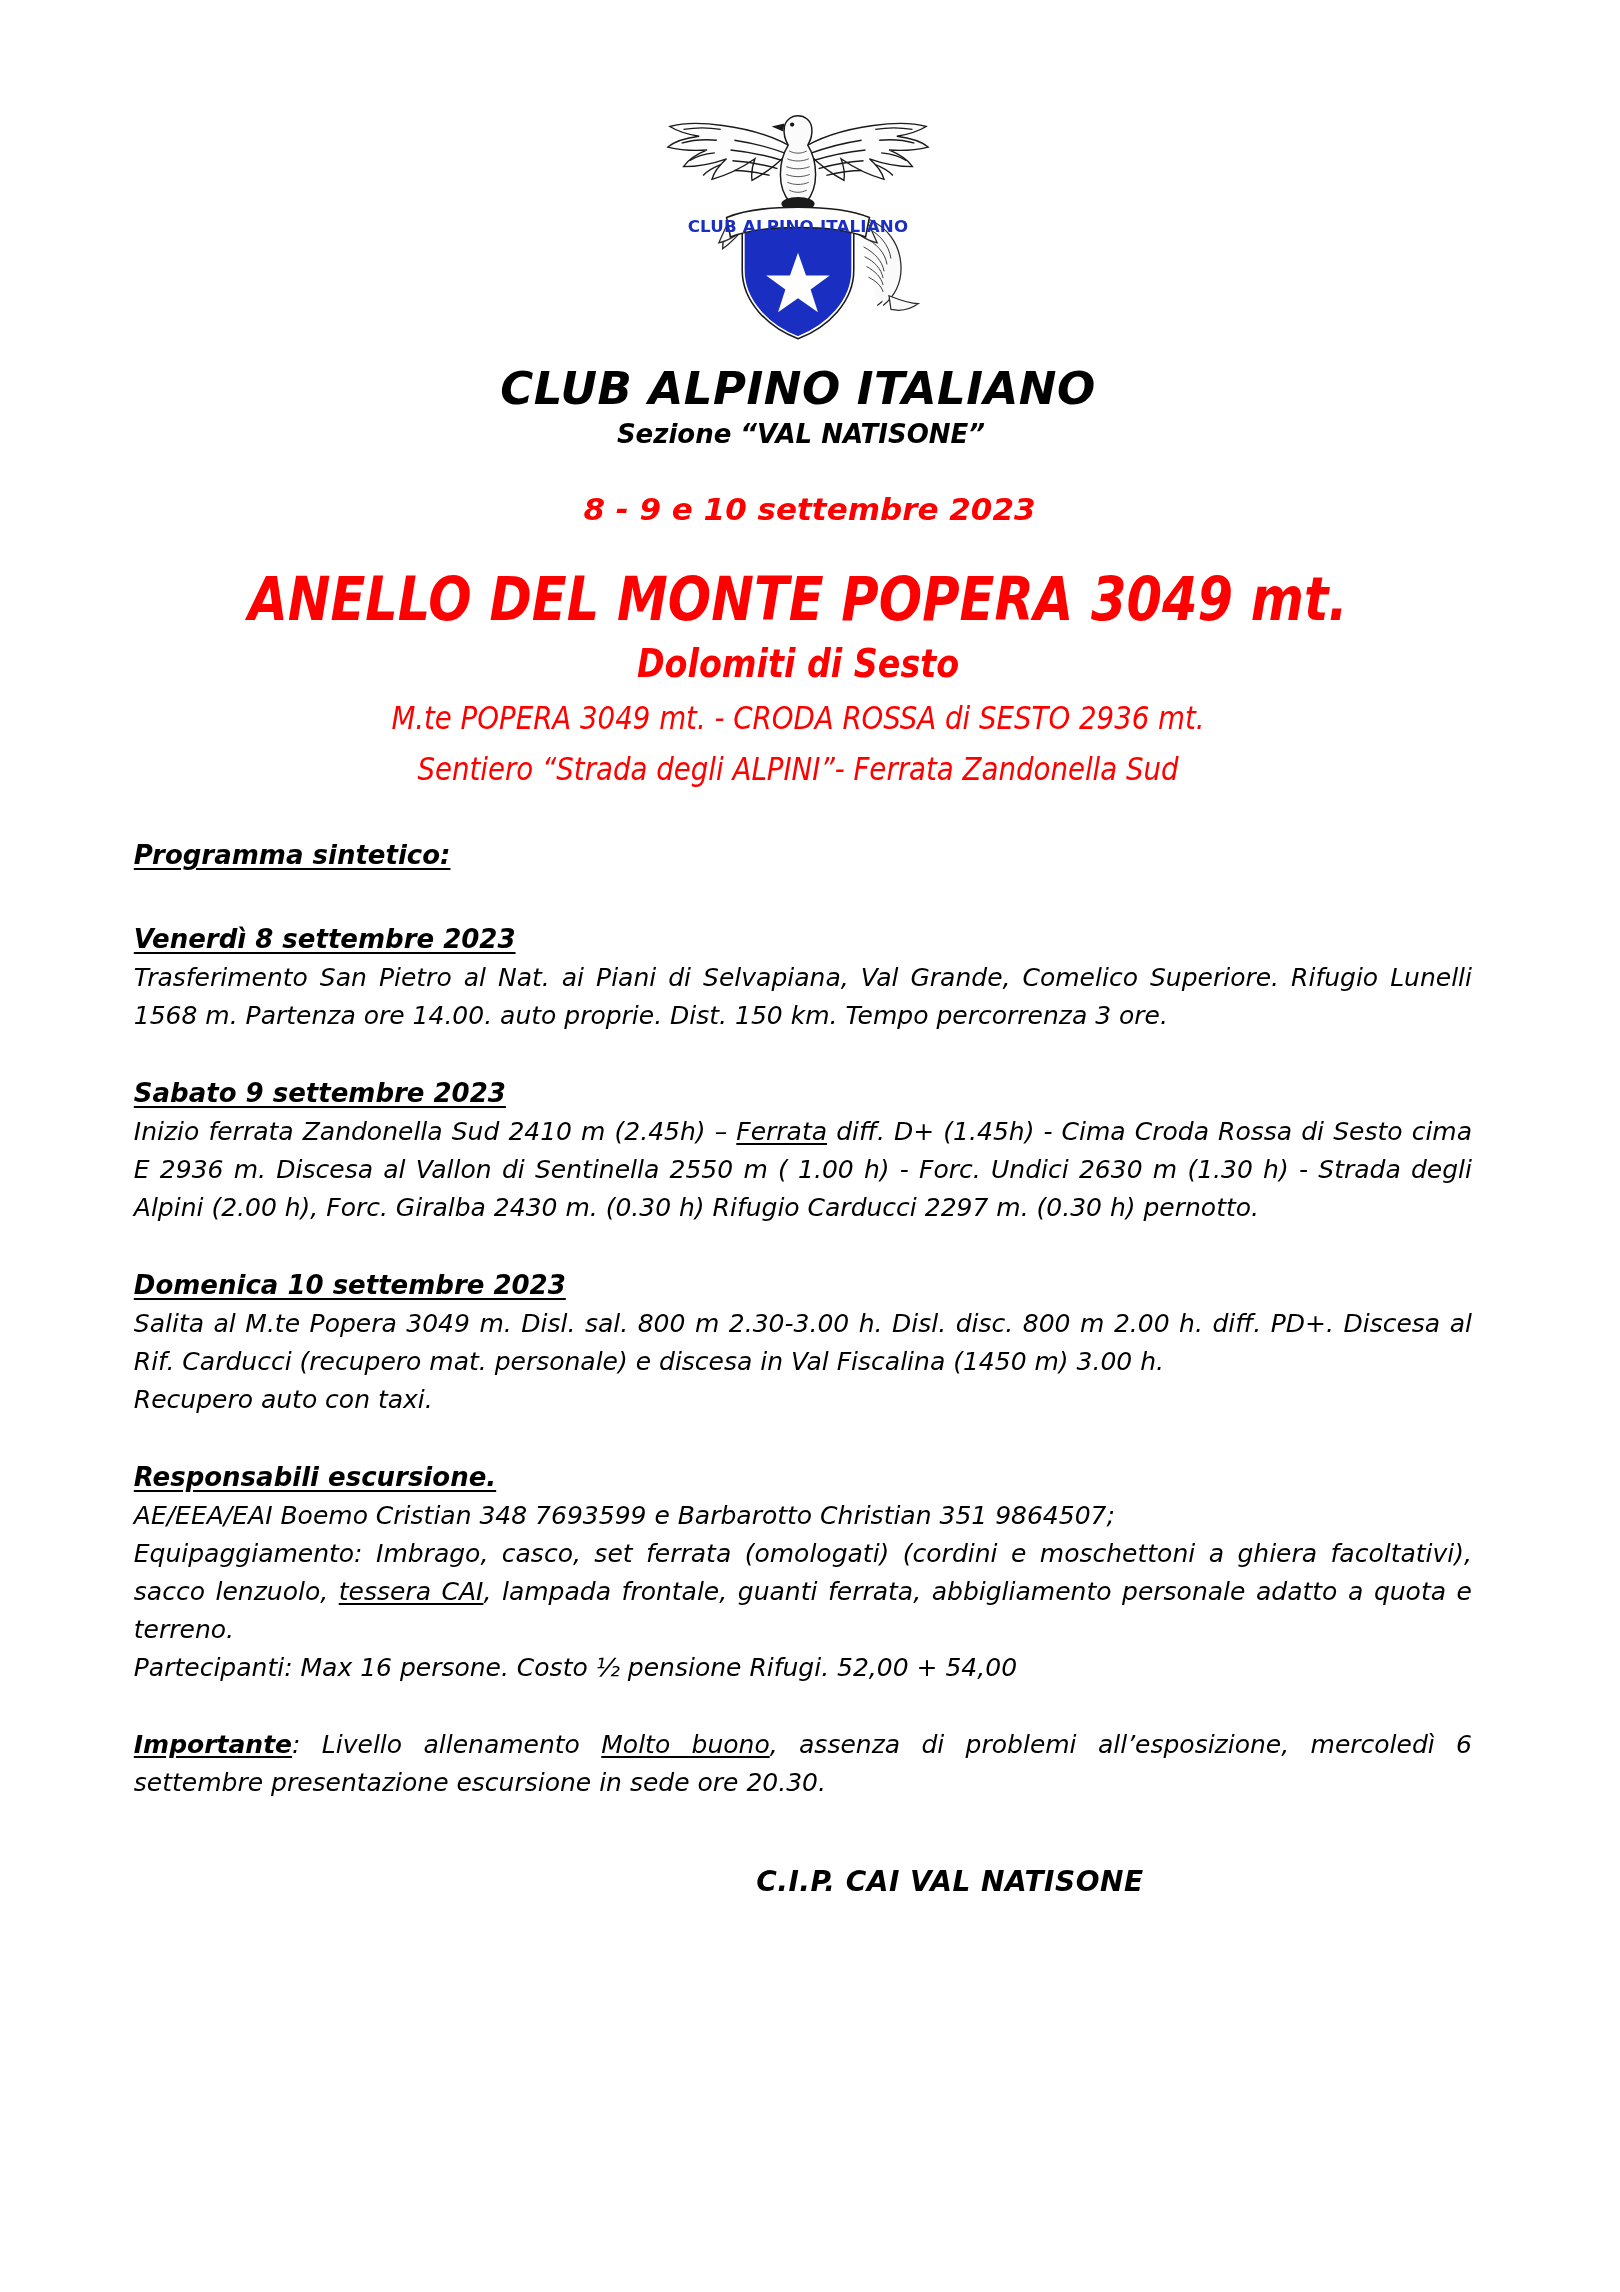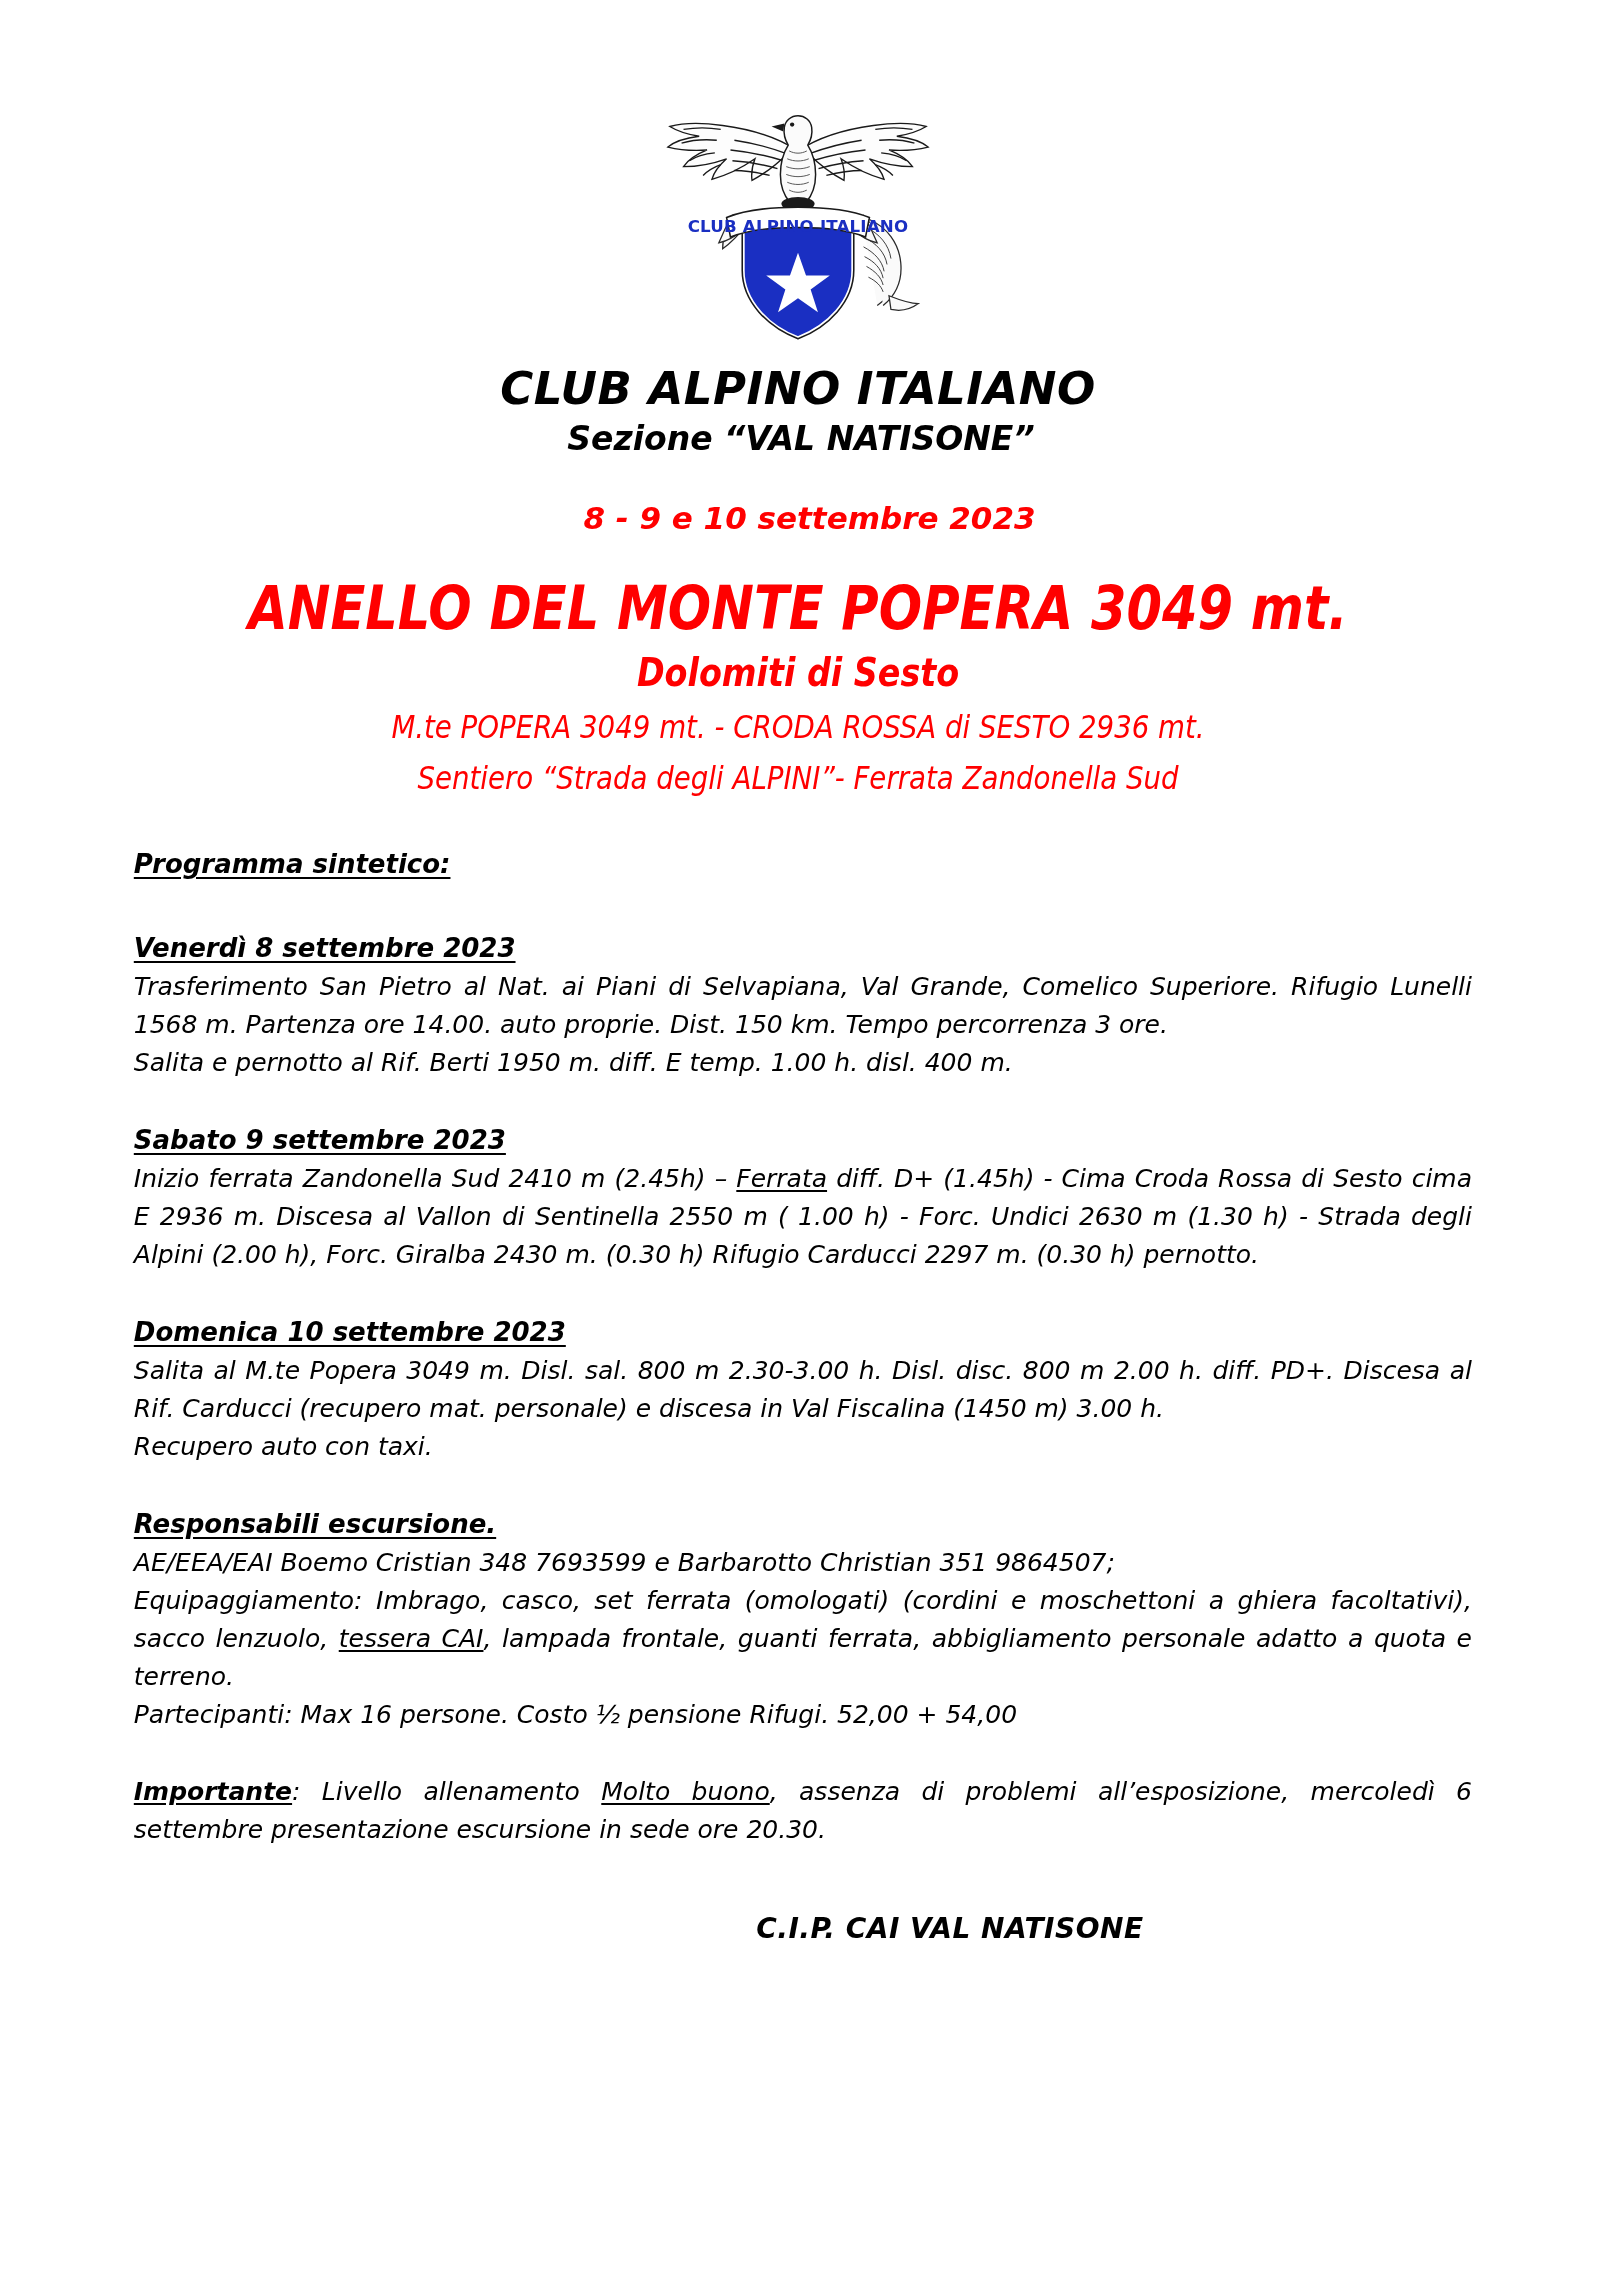--- a/index.html
+++ b/index.html
@@ -47,21 +47,21 @@
     font-weight: 700;
     font-size: 45px;
     letter-spacing: 0.5px;
     color: #000;
     line-height: 1.15;
   }
   .section-title {
     font-family: "DejaVu Sans", sans-serif;
     font-style: italic;
     font-weight: 700;
-    font-size: 33px;
+    font-size: 26px;
     color: #000;
     line-height: 1.3;
     margin-top: 3.9px;
     margin-left: 6px;
   }
   .date-line {
     font-family: "DejaVu Sans", sans-serif;
     font-style: italic;
     font-weight: 700;
     font-size: 31px;
@@ -268,21 +268,20 @@
   </div>
 
   <div class="body-area">
 
     <div class="sec-head">Programma sintetico:</div>
 
     <div class="gap-lg"></div>
 
     <div class="sec-head">Venerdì 8 settembre 2023</div>
     <div class="para">Trasferimento San Pietro al Nat. ai Piani di Selvapiana, Val Grande, Comelico Superiore. Rifugio Lunelli 1568 m.   Partenza ore 14.00. auto proprie. Dist. 150 km. Tempo percorrenza 3 ore.</div>
-    <div class="para left">Salita e pernotto al Rif. Berti  1950 m.  diff. E   temp. 1.00 h. disl. 400 m.</div>
 
     <div class="gap-md"></div>
 
     <div class="sec-head">Sabato 9 settembre 2023</div>
     <div class="para"><span>Inizio ferrata Zandonella Sud 2410 m (2.45h) – </span><span class="u">Ferrata</span><span> diff. D+ (1.45h) - Cima Croda Rossa di Sesto cima E 2936 m. Discesa al Vallon di Sentinella 2550 m ( 1.00 h) - Forc. Undici 2630 m (1.30 h) - Strada degli Alpini (2.00 h), Forc. Giralba 2430 m. (0.30 h)  Rifugio Carducci 2297 m. (0.30 h) pernotto.</span></div>
 
     <div class="gap-md"></div>
 
     <div class="sec-head">Domenica 10 settembre 2023</div>
     <div class="para">Salita al M.te Popera 3049 m. Disl. sal. 800 m 2.30-3.00 h. Disl. disc. 800 m 2.00 h. diff. PD+. Discesa al  Rif. Carducci (recupero mat. personale) e discesa in Val Fiscalina (1450 m) 3.00 h.</div>

